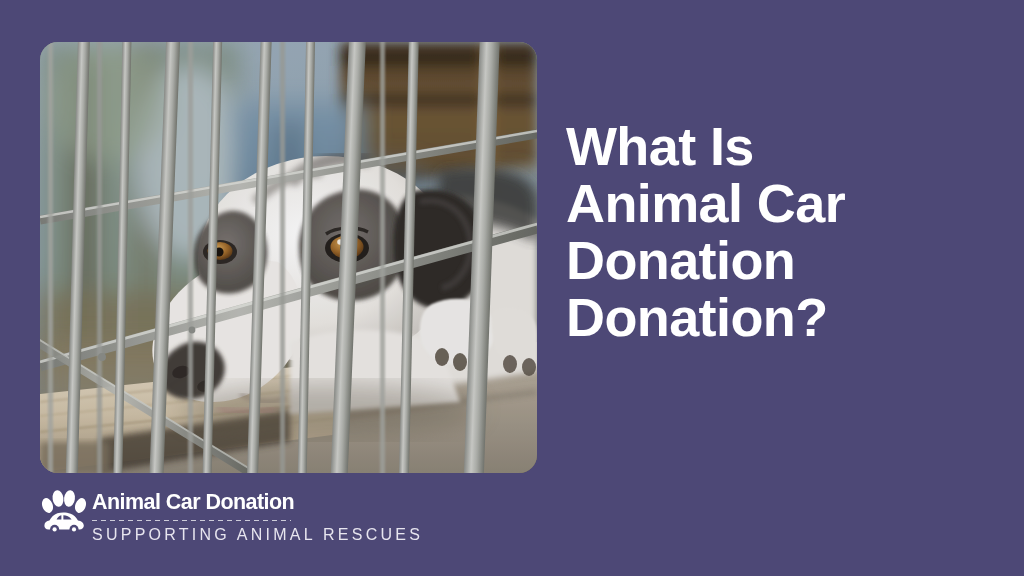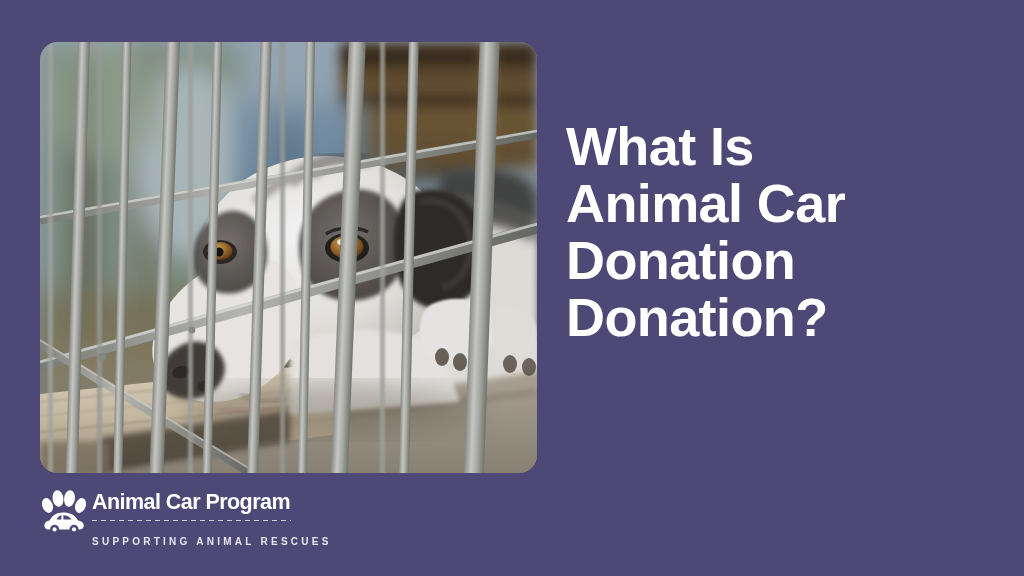--- a/index.html
+++ b/index.html
@@ -84,24 +84,24 @@
   .logo-rule {
     margin-top: 6px;
     height: 1px;
     width: 199px;
     background-image: linear-gradient(to right,
         rgba(255,255,255,0.72) 0 58%, rgba(255,255,255,0) 58% 100%);
     background-size: 9px 1px;
     background-repeat: repeat-x;
   }
   .logo-tag {
-    margin-top: 15px;
+    margin-top: 8px;
     color: #e7e5ef;
-    font-size: 10px;
-    font-weight: bold;
+    font-size: 16px;
+    font-weight: normal;
     letter-spacing: 3.25px;
     line-height: 12px;
     white-space: nowrap;
   }
 </style>
 </head>
 <body>
 
 <div class="slide">
 
@@ -374,20 +374,20 @@
           <circle cx="33.0" cy="41.4" r="4.6"></circle>
         </g>
         <g fill="#ffffff">
           <circle cx="13.6" cy="41.4" r="2.1"></circle>
           <circle cx="33.0" cy="41.4" r="2.1"></circle>
         </g>
       </svg>
     </div>
 
     <div class="logo-text">
-      <div class="logo-name">Animal Car Program</div>
+      <div class="logo-name">Animal Car Donation</div>
       <div class="logo-rule"></div>
       <div class="logo-tag">SUPPORTING ANIMAL RESCUES</div>
     </div>
 
   </div>
 
 </div>
 
 </body></html>

